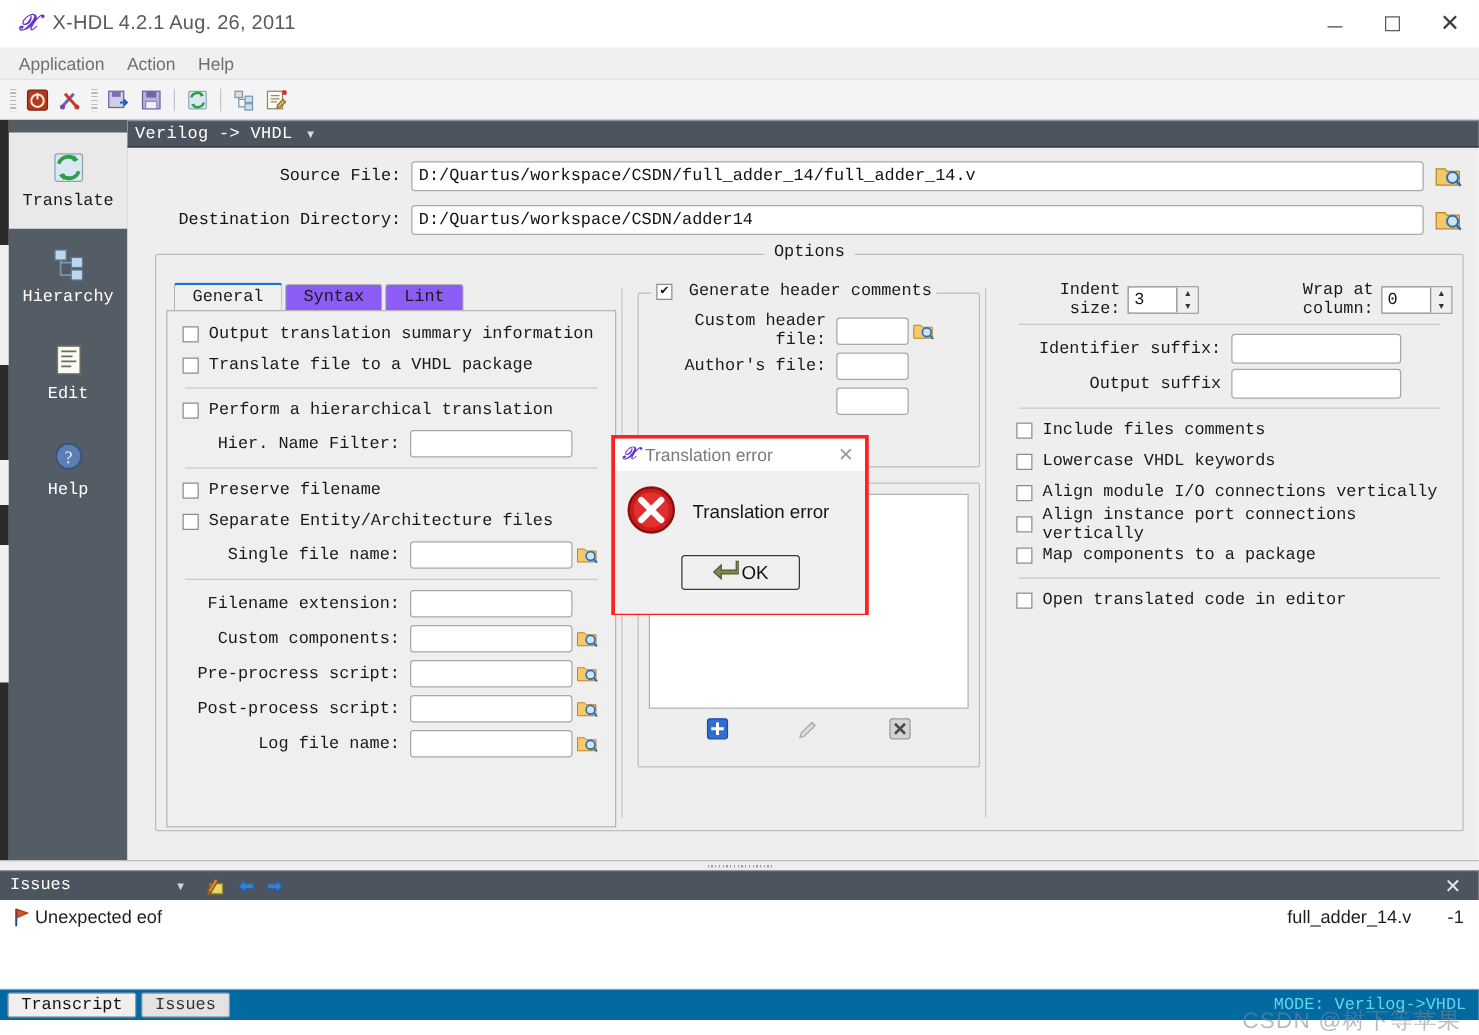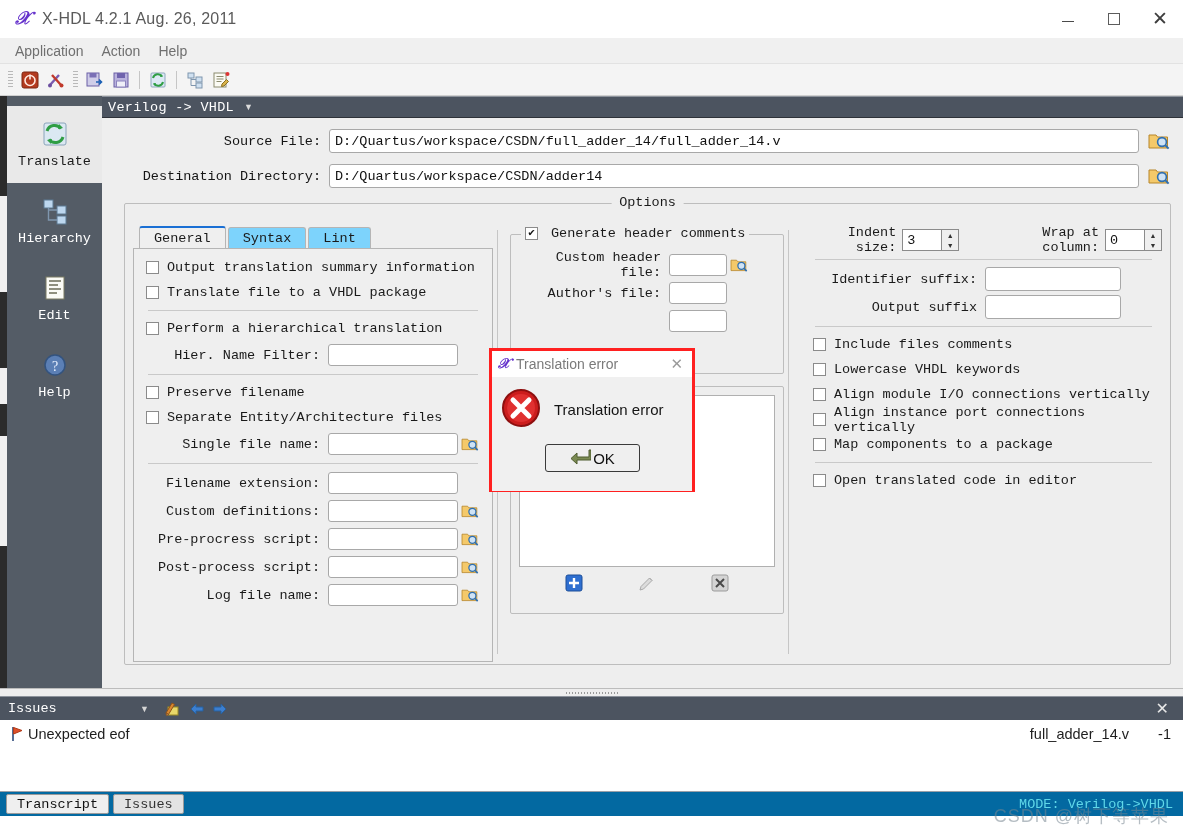--- a/index.html
+++ b/index.html
@@ -84,21 +84,21 @@
     font-size:13.5px; color:#1a1a1a; }
   .cols { display:flex; height:100%; padding:22px 8px 6px 8px; }
   .col { position:relative; }
   .col-left { width:360px; }
   .col-mid { width:282px; padding-left:8px; }
   .col-right { flex:1; padding-left:12px; }
   .vdiv { width:1px; background:#c6c6c6; margin:4px 4px; }
 
   
   .tabs { display:flex; align-items:flex-end; height:23px; padding-left:6px; }
-  .tab { height:22px; padding:0 14px; background:#7dd3fc; border:1px solid #b5b5b5;
+  .tab { height:22px; padding:0 14px; background:#8b5cf6; border:1px solid #b5b5b5;
     border-bottom:none; border-radius:3px 3px 0 0; margin-right:2px;
     font-family:"Liberation Mono", monospace; font-size:13.5px; color:#1a1a1a;
     display:flex; align-items:center; }
   .tab.active { background:#efefef; border-top:2px solid #1a6fd4; height:23px; }
   .tab-panel { border:1px solid #b5b5b5; background:#efefef; height:414px;
     margin-top:-1px; position:relative; padding:6px 4px 0 4px; overflow:hidden; }
 
   .cbrow { display:flex; align-items:center; height:25px; padding-left:8px; }
   .cb { width:13px; height:13px; border:1px solid #8b8b8b; background:#ffffff;
     margin-right:8px; flex:none; display:flex; align-items:center; justify-content:center; }
@@ -400,21 +400,21 @@
                       <path d="M17.3 14.3 l3.3 3.3" stroke="#2f6fb0" stroke-width="2"></path>
                     </svg>
                 </div>
               </div>
               <div class="hr"></div>
               <div class="fldrow">
                 <div class="fldlabel" style="width:190px">Filename extension:</div>
                 <div class="fldinput" style="width:130px"></div>
               </div>
               <div class="fldrow">
-                <div class="fldlabel" style="width:190px">Custom definitions:</div>
+                <div class="fldlabel" style="width:190px">Custom components:</div>
                 <div class="fldinput" style="width:130px"></div>
                 <div class="small-browse">
                   <svg width="18" height="16" viewBox="0 0 22 20">
                       <path d="M1 4 h7 l1.5 2 h10 v11 H1 z" fill="#f4c96a" stroke="#b7862a"></path>
                       <circle cx="14" cy="11" r="4.4" fill="#cfe3f5" stroke="#2f6fb0" stroke-width="1.6"></circle>
                       <path d="M17.3 14.3 l3.3 3.3" stroke="#2f6fb0" stroke-width="2"></path>
                     </svg>
                 </div>
               </div>
               <div class="fldrow">

